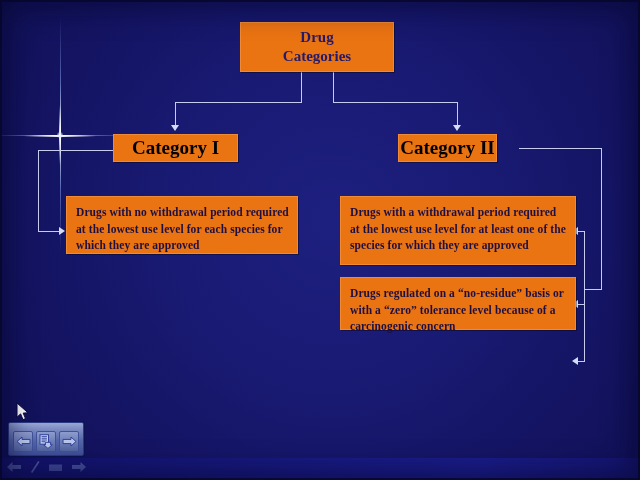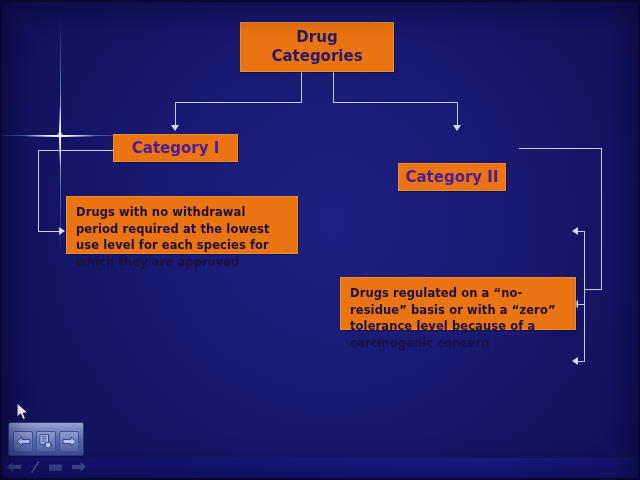--- a/index.html
+++ b/index.html
@@ -70,41 +70,42 @@
   }
 
   
   .obox{
     position:absolute;
     background:#ea7312;
     border:1px solid #f08a33;
     box-shadow: 1px 1px 0 rgba(0,0,0,.35);
     color:#23126a;
     box-sizing:border-box;
+    font-family:Liberation Serif, serif;
   }
 
   #title-box{
     left:240px; top:22px; width:154px; height:50px;
     display:flex; align-items:center; justify-content:center;
     text-align:center;
     font-weight:bold;
     font-size:15px;
     line-height:19px;
     color:#241a6b;
   }
 
   .cat-box{
     height:28px;
     display:flex; align-items:center; justify-content:center;
     font-weight:bold;
-    font-size:15px;
-    color:#4c1d95;
+    font-size:19px;
+    color:#000000;
   }
   #cat1-box{ left:113px; top:134px; width:125px; }
-  #cat2-box{ left:398px; top:134px; width:108px;margin-top:29px; }
+  #cat2-box{ left:398px; top:134px; width:99px; }
 
   .text-box{
     padding:7px 8px 7px 9px;
     font-weight:bold;
     font-size:11.5px;
     line-height:16.5px;
     color:#1d1040;
     letter-spacing:.1px;
   }
   #c1-item1{ left:66px;  top:196px; width:232px; height:58px; }
@@ -231,20 +232,21 @@
     <div>
       <div>Drug</div>
       <div>Categories</div>
     </div>
   </div>
 
   <div class="obox cat-box" id="cat1-box">Category I</div>
   <div class="obox cat-box" id="cat2-box">Category II</div>
 
   <div class="obox text-box" id="c1-item1">Drugs with no withdrawal period required at the lowest use level for each species for which they are approved</div>
+  <div class="obox text-box" id="c2-item1">Drugs with a withdrawal period required at the lowest use level for at least one of the species for which they are approved</div>
   <div class="obox text-box" id="c2-item2">Drugs regulated on a “no-residue” basis or  with a “zero” tolerance level because of a carcinogenic concern</div>
 
   <div id="nav-toolbar">
     <div class="nav-btn">
       <span>
         <svg width="15" height="11" viewBox="0 0 15 11">
           <path d="M6 1 L1 5.5 L6 10 L6 7.6 L14 7.6 L14 3.4 L6 3.4 Z" fill="#b9c6ea" stroke="#31439a" stroke-width="1" stroke-linejoin="round"></path>
         </svg>
       </span>
     </div>

